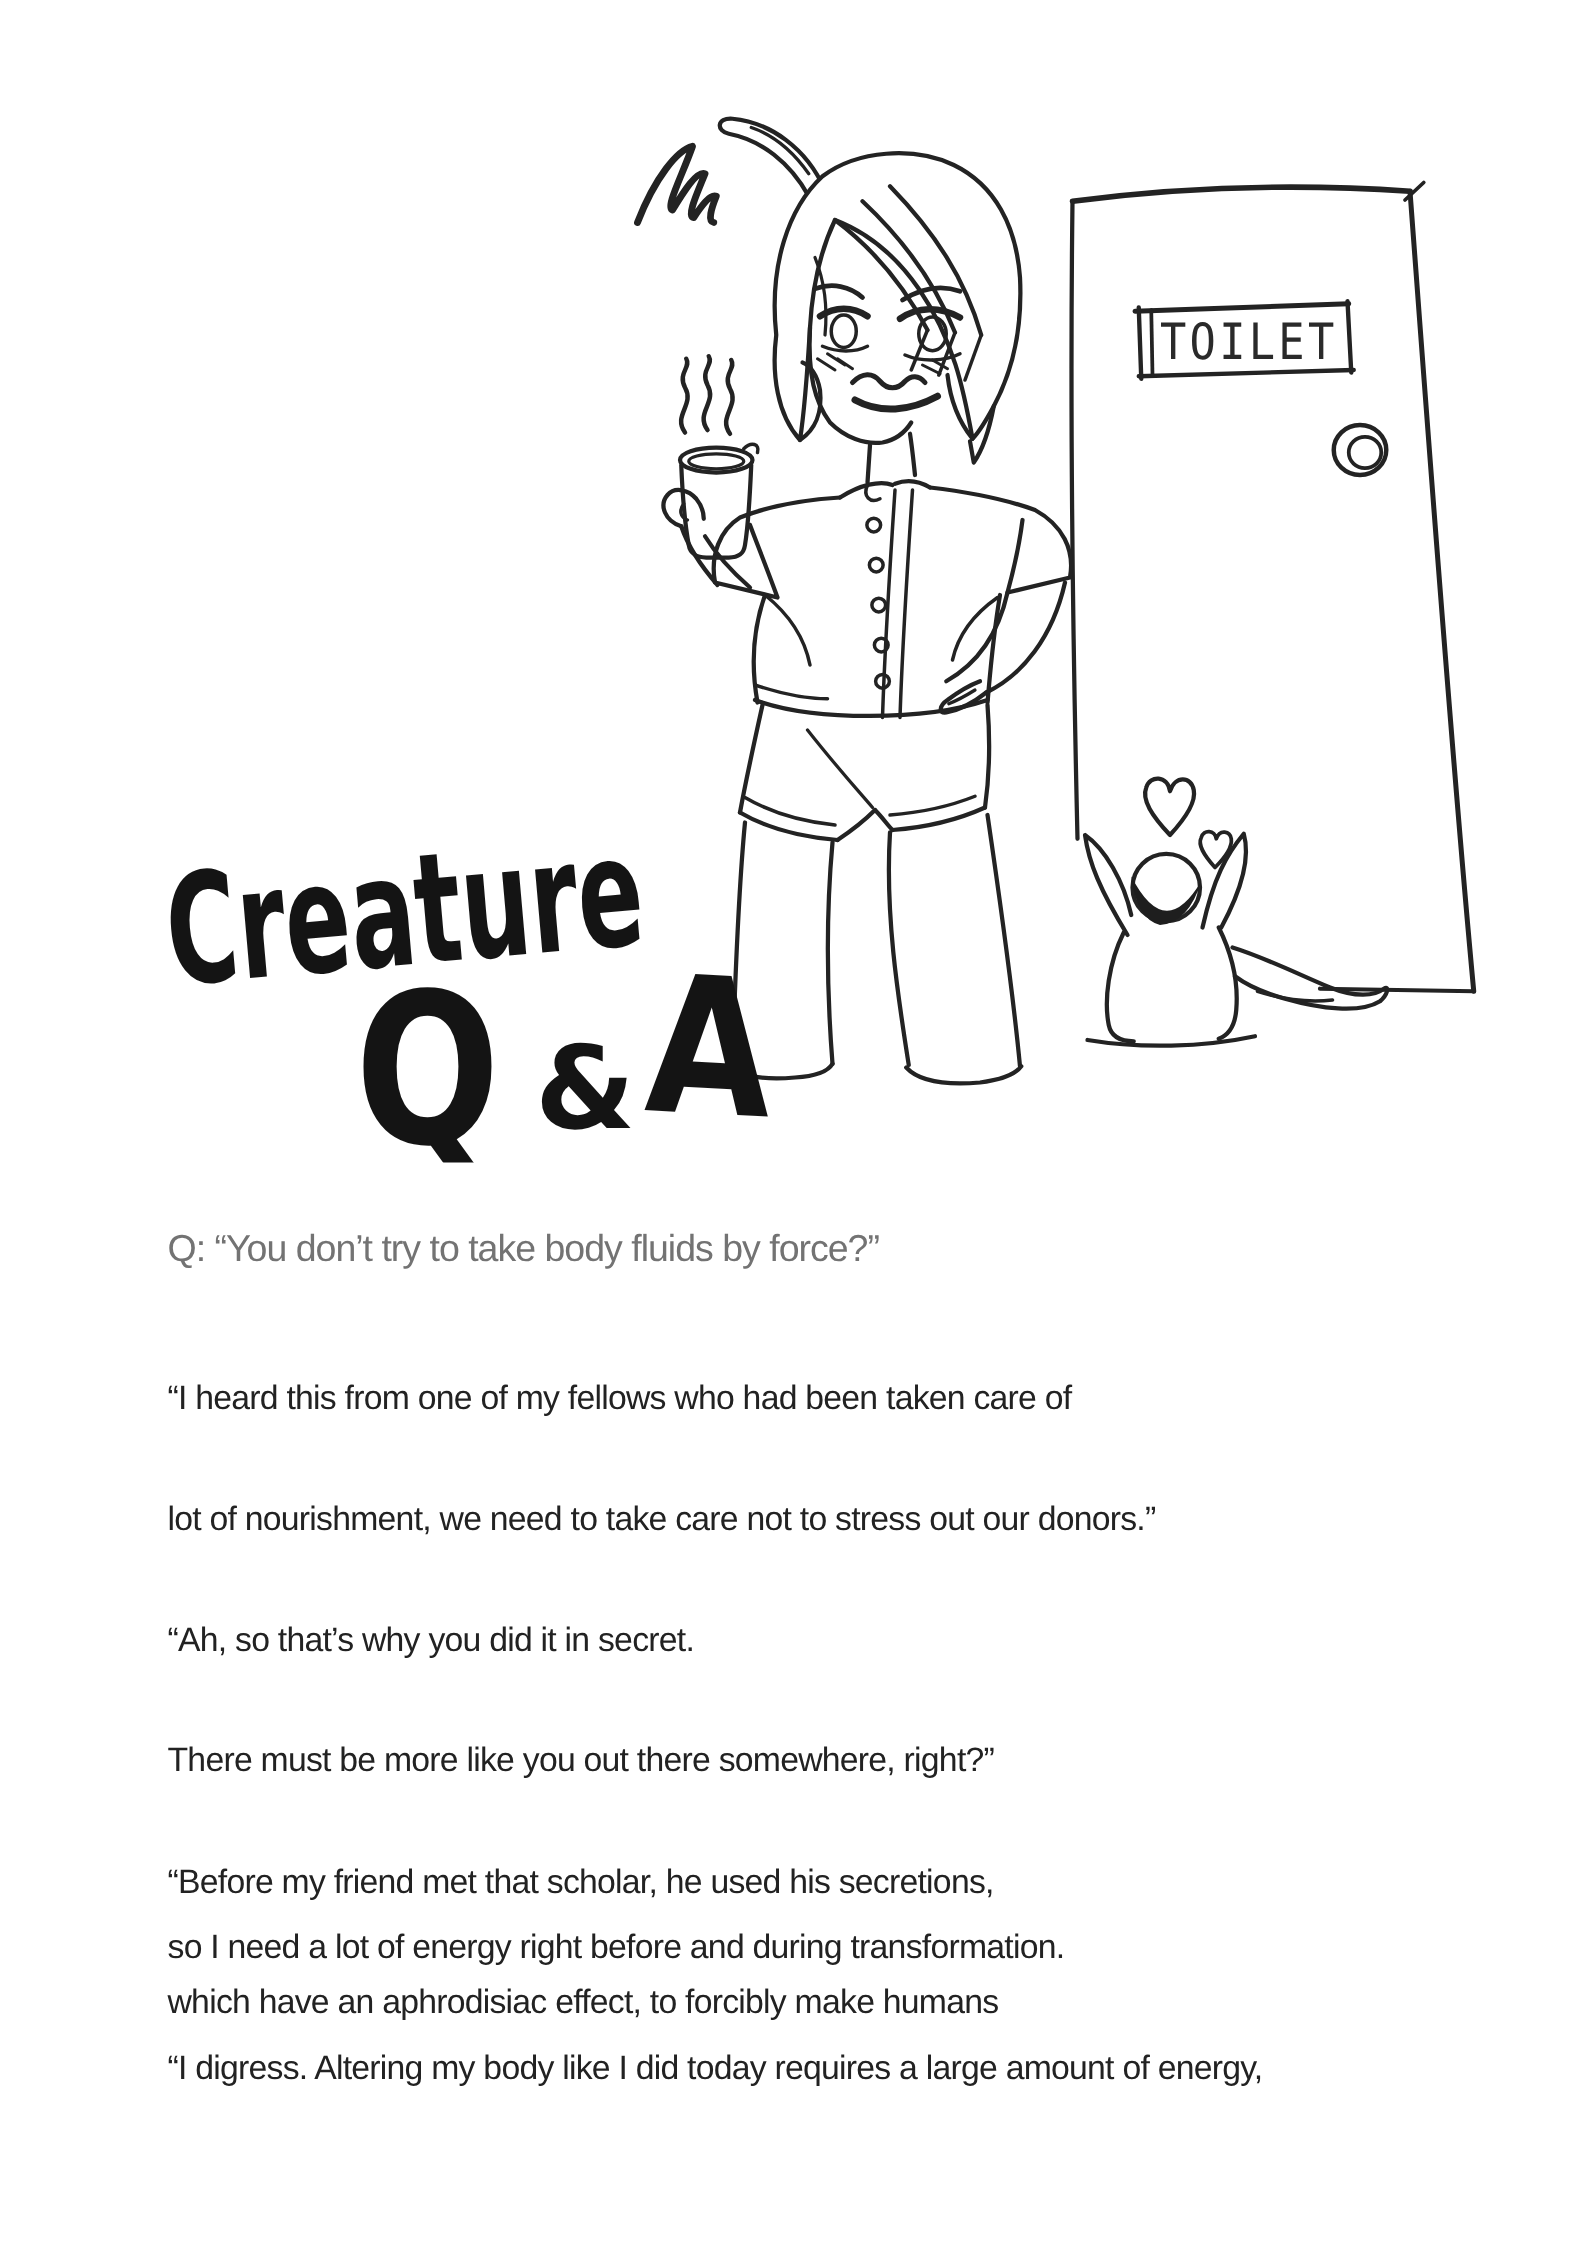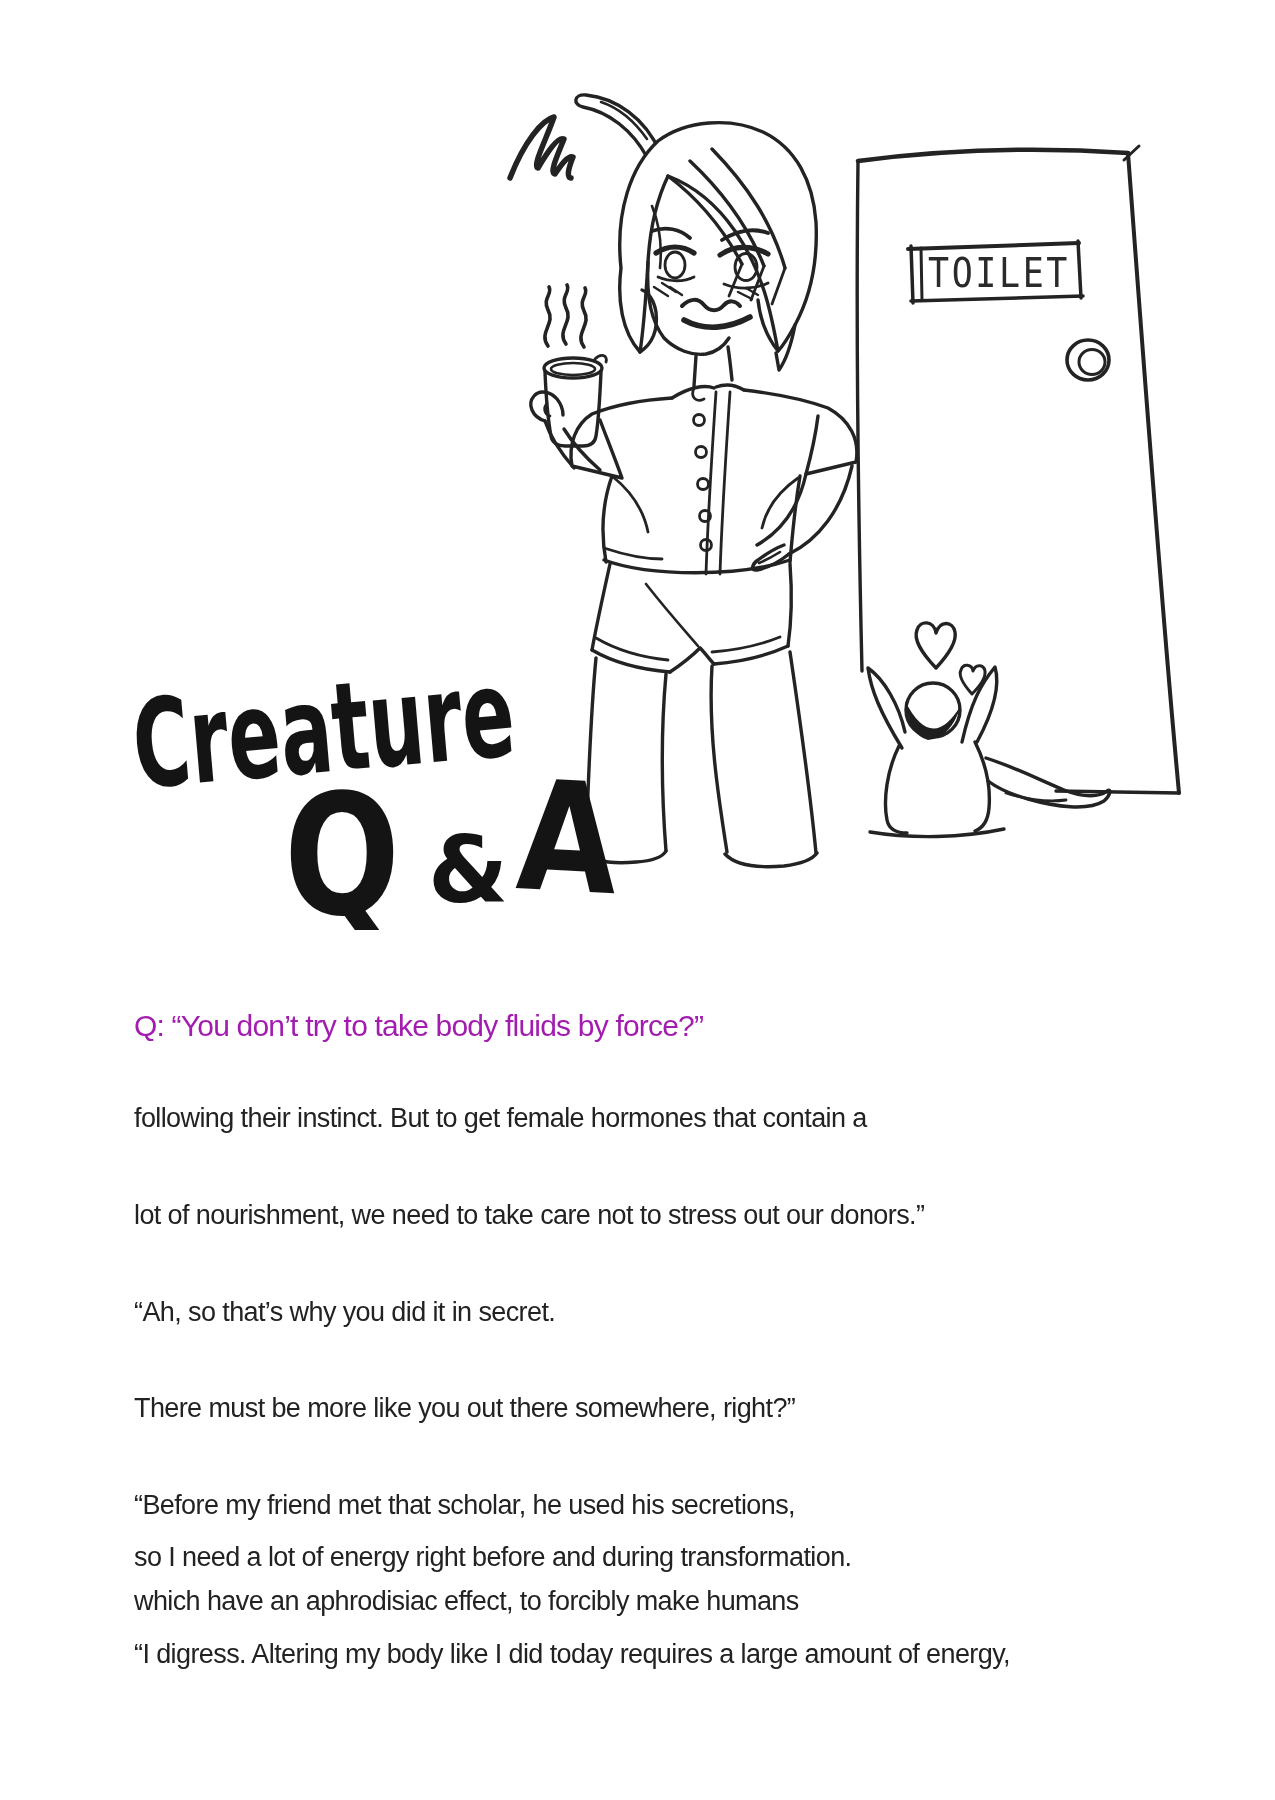--- a/index.html
+++ b/index.html
@@ -3,23 +3,23 @@
 <meta charset="utf-8">
 <style>
   html,body { margin:0; padding:0; background:#ffffff; }
   .page {
     position:relative; width:1275px; height:1800px;
     background:#ffffff; overflow:hidden;
     font-family:"Liberation Sans", sans-serif; color:#1f1f1f;
   }
   .illustration { position:absolute; left:0; top:0; }
   .qa-heading {
-    position:absolute; left:134px; top:926px;
+    position:absolute; left:134px; top:900px;
     font-size:30px; line-height:40px; letter-spacing:-0.8px;
-    color:#a21caf; white-space:pre;text-align:center;
+    color:#737373; white-space:pre;text-align:center;
   }
   .dialogue {
     position:absolute; left:134px;
     font-size:27px; line-height:32.2px; letter-spacing:-0.6px;
     color:#222222; white-space:pre;
   }
   .dialogue-block-1 { top:1038px; }
   .dialogue-block-2 { top:1477px; }
   .dialogue div, .qa-heading div { white-space:pre; }
 </style>
@@ -210,21 +210,21 @@
         <text x="515" y="888" font-size="152" textLength="100" lengthAdjust="spacingAndGlyphs" transform="rotate(3 515 888)">A</text>
       </g>
     </g>
   </svg>
 
   <div class="qa-heading">
     <div>Q: “You don’t try to take body fluids by force?”</div>
   </div>
 
   <div class="dialogue dialogue-block-1">
-    <div>following their instinct. But to get female hormones that contain a</div>
+    <div>“I heard this from one of my fellows who had been taken care of</div>
     <div>lot of nourishment, we need to take care not to stress out our donors.”</div>
     <div>“Ah, so that’s why you did it in secret.</div>
     <div>There must be more like you out there somewhere, right?”</div>
     <div>“Before my friend met that scholar, he used his secretions,</div>
     <div>which have an aphrodisiac effect, to forcibly make humans</div>
     
     
     
     
     

